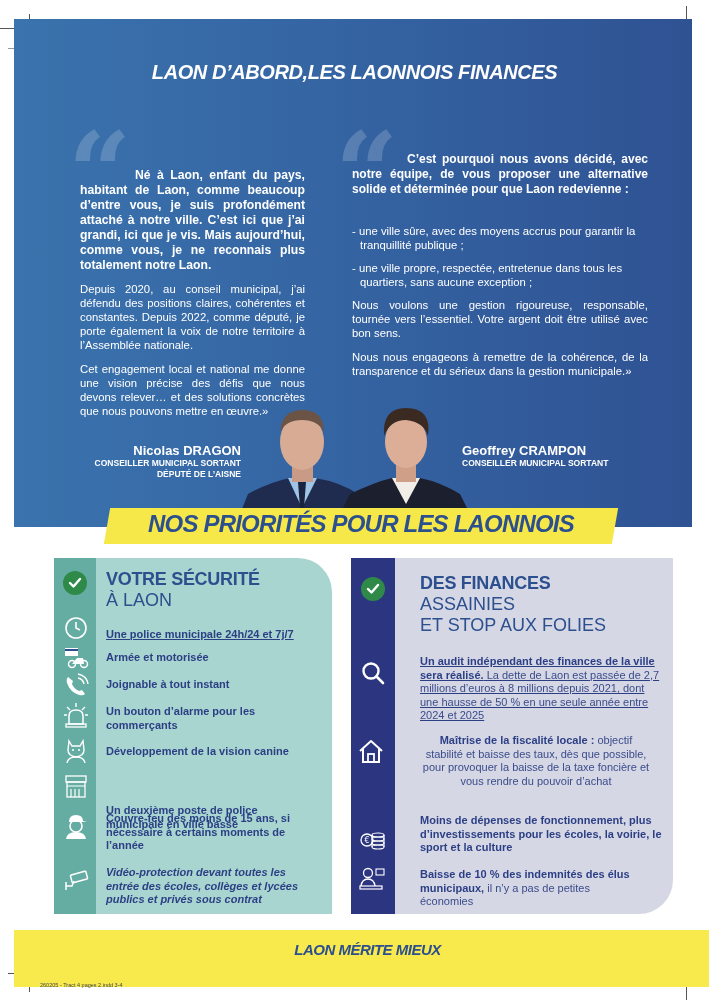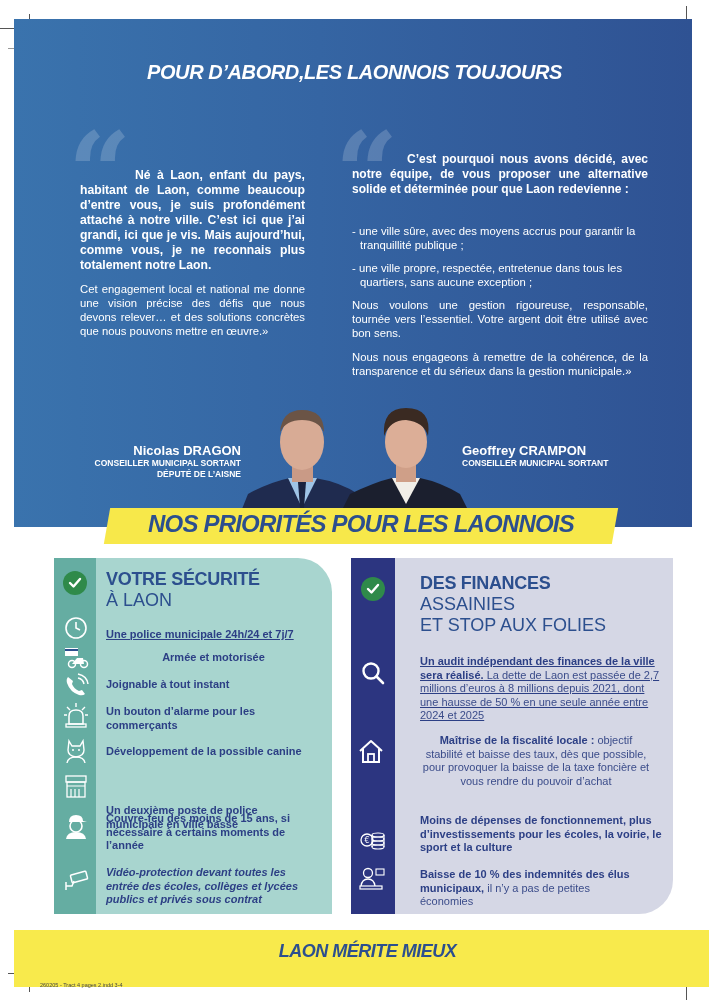--- a/index.html
+++ b/index.html
@@ -63,43 +63,44 @@
   .item-r { position: absolute; color: #2c3f85; font-size: 11px; line-height: 13.5px; }
   .item-r b { font-weight: 900; }
   .item-r span.n { font-weight: 400; color: #3b4c8a; }
 
   .ico { position: absolute; width: 26px; height: 26px; }
 
   
   .footer-band { position: absolute; left: 14px; top: 930px; width: 695px; height: 57px; background: #f8ea4c; }
   .footer-text {
     position: absolute; left: 14px; top: 941px; width: 695px; text-align: center;
-    color: #2c4f8e; font-weight: 900; font-style: italic; font-size: 18px; letter-spacing: -0.5px; padding-left: 12px;
+    color: #2c4f8e; font-weight: 900; font-style: italic; font-size: 15px; letter-spacing: -0.5px; padding-left: 12px;
   }
   .slug { position: absolute; left: 40px; top: 982px; font-size: 5.5px; color: #444; }
 </style>
 </head>
 <body>
 
 <div class="crop" style="left:0;top:28px;width:14px;height:1px;"></div>
 <div class="crop" style="left:29px;top:14px;width:1px;height:14px;"></div>
 <div class="crop" style="left:8px;top:48px;width:16px;height:1px;background:#999;"></div>
 <div class="crop" style="left:686px;top:6px;width:1px;height:18px;"></div>
 <div class="crop" style="left:8px;top:973px;width:16px;height:1px;"></div>
 <div class="crop" style="left:29px;top:978px;width:1px;height:14px;"></div>
 <div class="crop" style="left:686px;top:980px;width:1px;height:20px;"></div>
 
 <section class="hero"></section>
-<h1 class="hero-title">POUR D’ABORD,LES LAONNOIS TOUJOURS</h1>
+<h1 class="hero-title">LAON D’ABORD,LES LAONNOIS FINANCES</h1>
 
 <div class="quote-mark" style="left:68px;top:118px;">“</div>
 <div class="quote-mark" style="left:335px;top:118px;">“</div>
 
 <div class="col col-left">
   <p class="lead">Né à Laon, enfant du pays, habitant de Laon, comme beaucoup d’entre vous, je suis profondément attaché à notre ville. C’est ici que j’ai grandi, ici que je vis. Mais aujourd’hui, comme vous, je ne reconnais plus totalement notre Laon.</p>
+  <p>Depuis 2020, au conseil municipal, j’ai défendu des positions claires, cohérentes et constantes. Depuis 2022, comme député, je porte également la voix de notre territoire à l’Assemblée nationale.</p>
   <p>Cet engagement local et national me donne une vision précise des défis que nous devons relever… et des solutions concrètes que nous pouvons mettre en œuvre.»</p>
 </div>
 
 <div class="col col-right">
   <p class="lead2">C’est pourquoi nous avons décidé, avec notre équipe, de vous proposer une alternative solide et déterminée pour que Laon redevienne :</p>
   <p class="bullet">- une ville sûre, avec des moyens accrus pour garantir la tranquillité publique ;</p>
   <p class="bullet">- une ville propre, respectée, entretenue dans tous les quartiers, sans aucune exception ;</p>
   <p>Nous voulons une gestion rigoureuse, responsable, tournée vers l’essentiel. Votre argent doit être utilisé avec bon sens.</p>
   <p>Nous nous engageons à remettre de la cohérence, de la transparence et du sérieux dans la gestion municipale.»</p>
 </div>
@@ -177,24 +178,24 @@
     <path d="M6 9 Q6 2 13 2 Q20 2 20 8 L24 9 L6 9 Z" fill="#fff"></path>
     <circle cx="13" cy="13" r="6" stroke="#fff" stroke-width="1.6" fill="none"></circle>
     <path d="M3 26 Q4 19 13 19 Q22 19 23 26 Z" fill="#fff"></path>
   </svg>
 <svg class="ico" style="left:63px;top:867px;" viewBox="0 0 26 26">
     <rect x="8" y="6" width="16" height="8" rx="1" transform="rotate(-15 16 10)" stroke="#fff" stroke-width="1.5" fill="none"></rect>
     <path d="M11 14 L9 19 L3 19 M3 15 L3 23" stroke="#fff" stroke-width="1.5" fill="none"></path>
   </svg>
 
 <div class="item" style="left:106px;top:628px;width:215px;text-decoration:underline;">Une police municipale 24h/24 et 7j/7</div>
-<div class="item" style="left:106px;top:651px;width:215px;text-align:center;">Armée et motorisée</div>
+<div class="item" style="left:106px;top:651px;width:215px;">Armée et motorisée</div>
 <div class="item" style="left:106px;top:678px;width:215px;">Joignable à tout instant</div>
 <div class="item" style="left:106px;top:705px;width:180px;">Un bouton d’alarme pour les commerçants</div>
-<div class="item" style="left:106px;top:745px;width:215px;">Développement de la possible canine</div>
+<div class="item" style="left:106px;top:745px;width:215px;">Développement de la vision canine</div>
 <div class="item" style="left:106px;top:772px;width:185px;margin-top:32px;">Un deuxième poste de police municipale en ville basse</div>
 <div class="item" style="left:106px;top:812px;width:215px;">Couvre-feu des moins de 15 ans, si nécessaire à certains moments de l’année</div>
 <div class="item" style="left:106px;top:866px;width:215px;font-style:italic;">Vidéo-protection devant toutes les entrée des écoles, collèges et lycées publics et privés sous contrat</div>
 
 <section class="card card-right">
   <div class="strip"></div>
 </section>
 <div class="check" style="left:361px;top:577px;">
   <svg width="14" height="12" viewBox="0 0 14 12">
       <path d="M2 6 L5.5 9.5 L12 2" stroke="#fff" stroke-width="2.4" fill="none" stroke-linecap="round" stroke-linejoin="round"></path>

